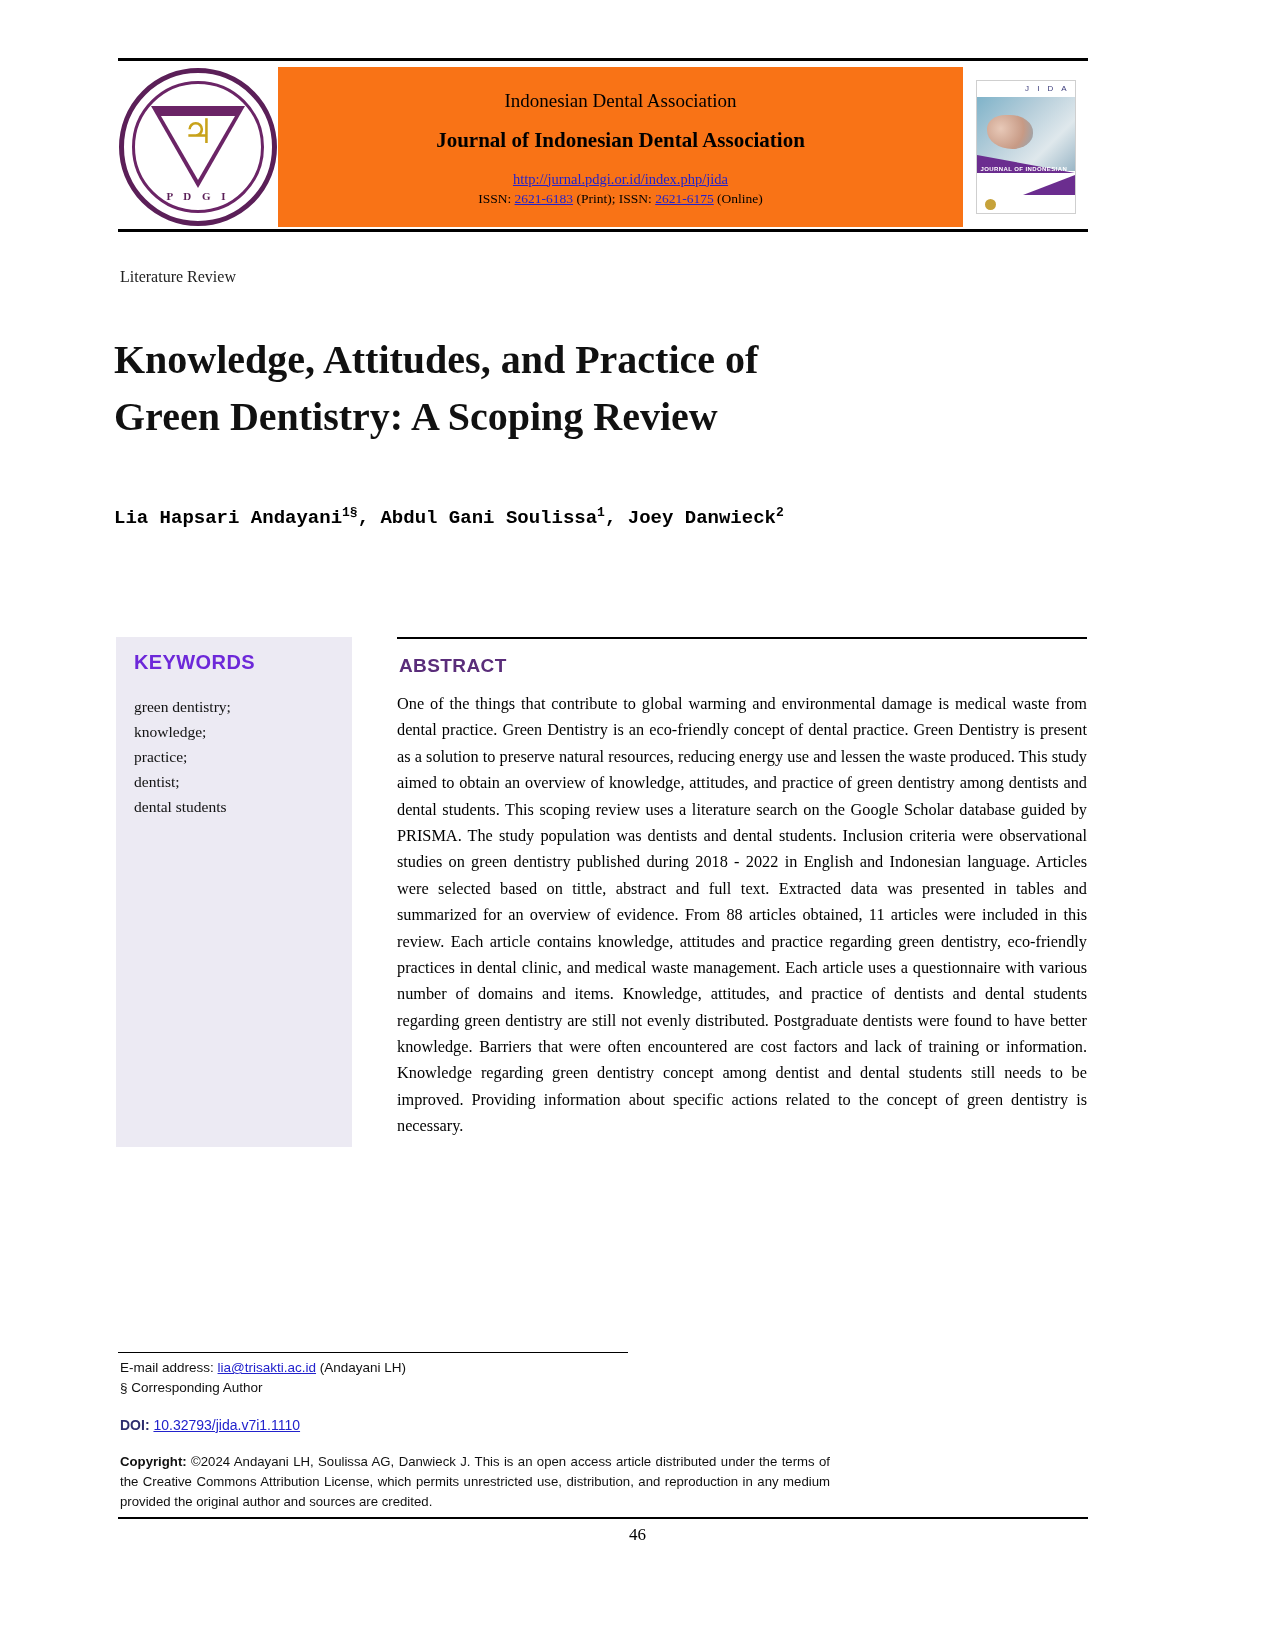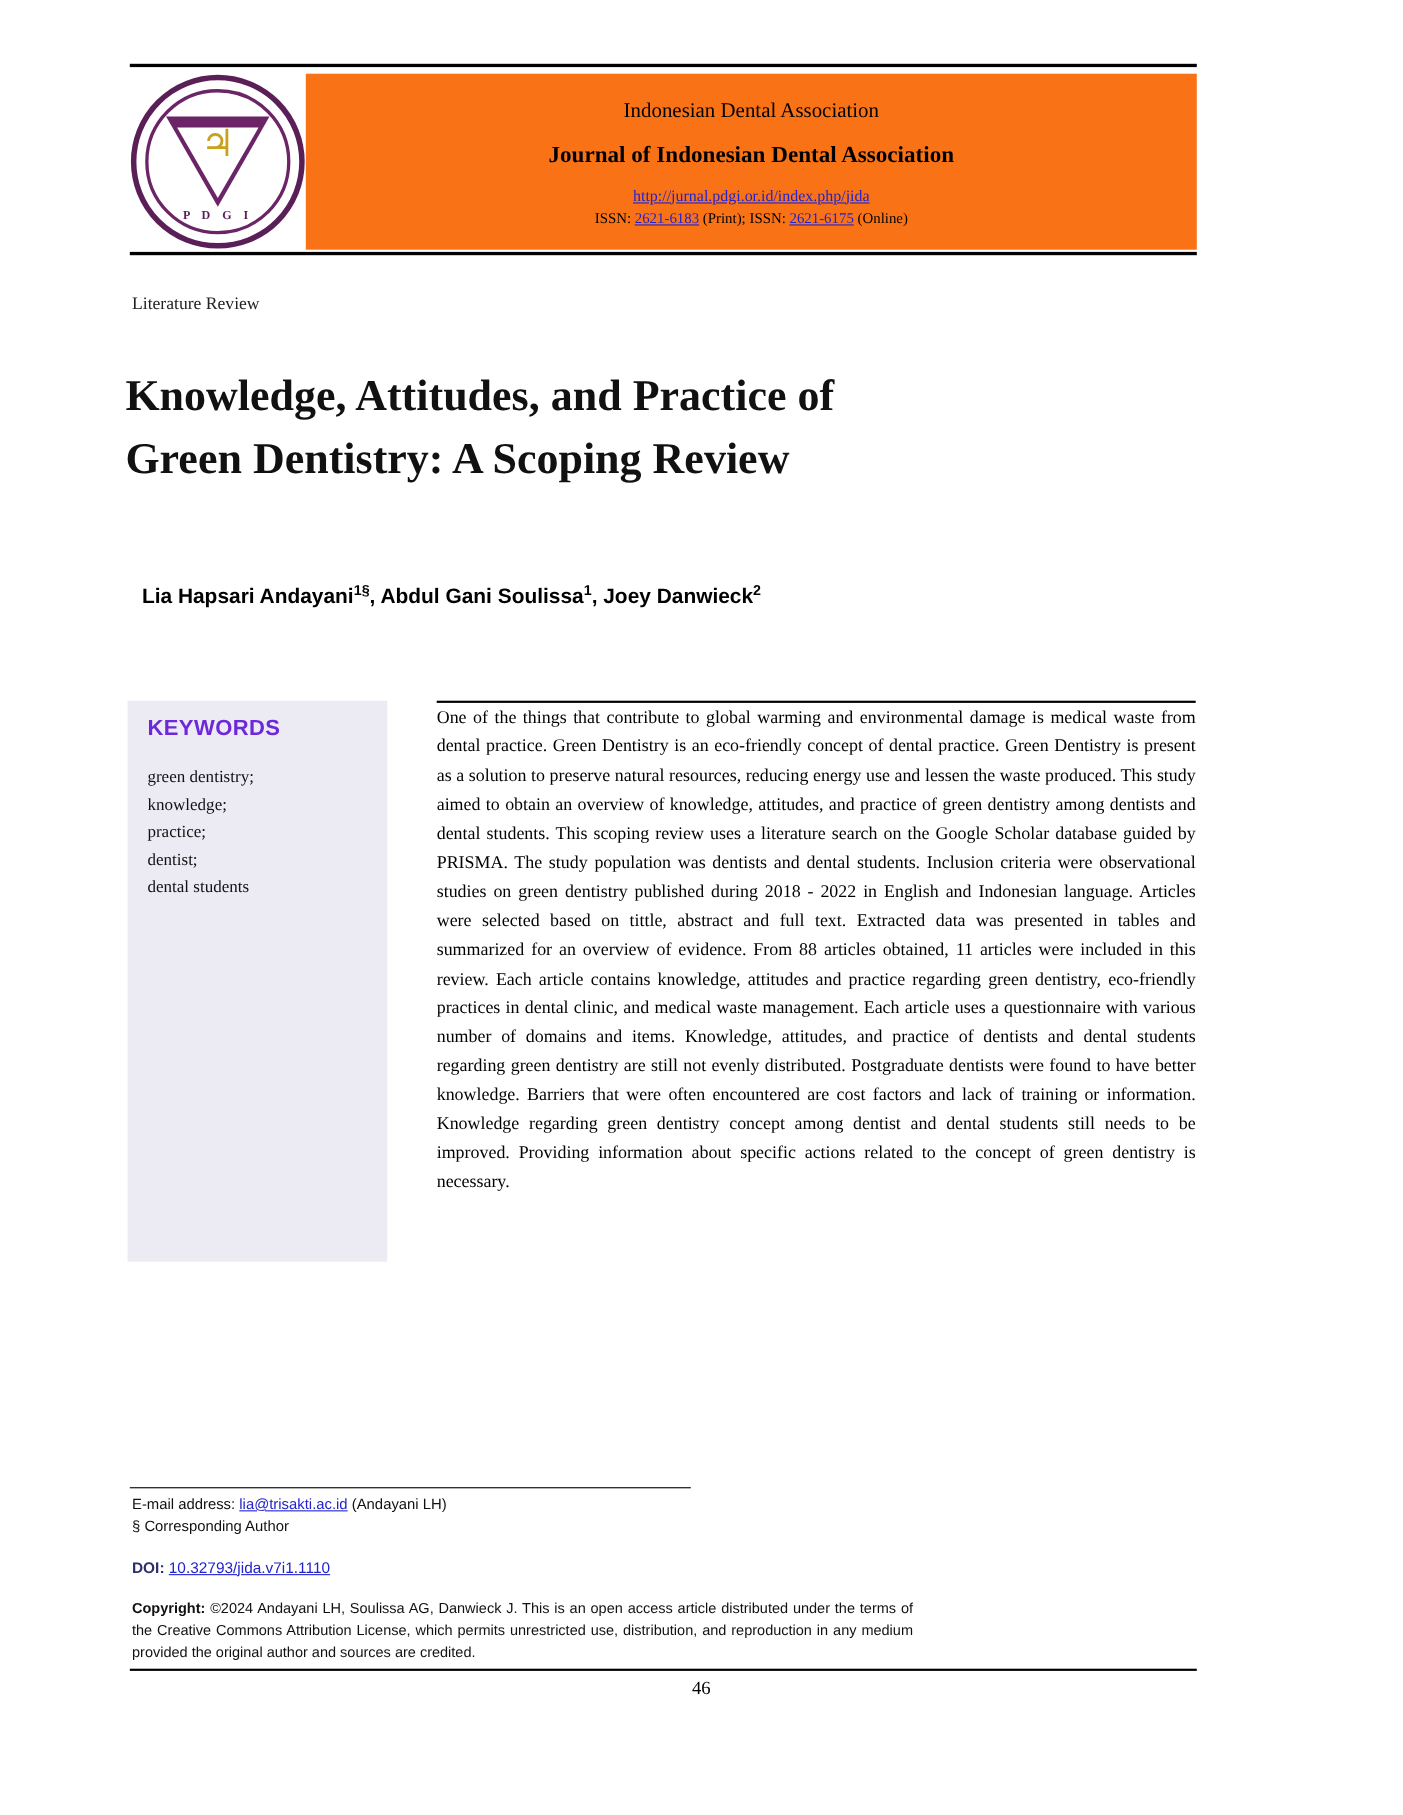--- a/index.html
+++ b/index.html
@@ -248,27 +248,26 @@
     left: 114px;
     top: 305px;
     width: 720px;
     font-size: 40px;
     line-height: 1.42;
     font-family: "Liberation Serif", serif;
     color: #111;
   }
   .authors {
     position: absolute;
-    left: 129px;
+    left: 114px;
     top: 505px;
     width: 900px;
     font-size: 19px;
     font-weight: bold;
-    font-family: Liberation Sans, sans-serif;
-    margin-top: 24px;
+    font-family: Liberation Mono, monospace;
   }
   .authors sup { font-size: 13px; }
   .affil {
     position: absolute;
     left: 120px;
     top: 556px;
     width: 920px;
     font-size: 15px;
     font-style: italic;
     line-height: 1.5;
@@ -397,20 +396,32 @@
 
       <div class="center-cell">
         <div class="assoc-name">Indonesian Dental Association</div>
         <div class="journal-name">Journal of Indonesian Dental Association</div>
         <a class="journal-url" href="#">http://jurnal.pdgi.or.id/index.php/jida</a>
         <div class="issn-line">
           <span>ISSN: </span><a href="#">2621-6183</a><span> (Print); ISSN: </span><a href="#">2621-6175</a><span> (Online)</span>
         </div>
       </div>
 
+      <div class="cover-cell">
+        <div class="cover-thumb">
+          <div class="cover-top-strip">J I D A</div>
+          <div class="cover-photo"></div>
+          <div class="cover-purple"></div>
+          <div class="cover-label">JOURNAL OF INDONESIAN DENTAL ASSOCIATION</div>
+          <div class="cover-bottom">
+            <div class="cover-bottom-tri"></div>
+            <div class="cover-dot"></div>
+          </div>
+        </div>
+      </div>
 
     </div>
 
     <div class="rule-bottom"></div>
   </div>
 
   <div class="lit-review">Literature Review</div>
 
   <h1 class="title">Knowledge, Attitudes, and Practice of Green Dentistry: A Scoping Review</h1>
 
@@ -423,20 +434,21 @@
         <div>green dentistry;</div>
         <div>knowledge;</div>
         <div>practice;</div>
         <div>dentist;</div>
         <div>dental students</div>
       </div>
   </div>
 
   <div class="abs-wrap">
     <div class="abs-rule"></div>
+    <div class="abs-title">ABSTRACT</div>
     <div class="abs-text">One of the things that contribute to global warming and environmental damage is medical waste from dental practice. Green Dentistry is an eco-friendly concept of dental practice. Green Dentistry is present as a solution to preserve natural resources, reducing energy use and lessen the waste produced. This study aimed to obtain an overview of knowledge, attitudes, and practice of green dentistry among dentists and dental students. This scoping review uses a literature search on the Google Scholar database guided by PRISMA. The study population was dentists and dental students. Inclusion criteria were observational studies on green dentistry published during 2018 - 2022 in English and Indonesian language. Articles were selected based on tittle, abstract and full text. Extracted data was presented in tables and summarized for an overview of evidence. From 88 articles obtained, 11 articles were included in this review. Each article contains knowledge, attitudes and practice regarding green dentistry, eco-friendly practices in dental clinic, and medical waste management. Each article uses a questionnaire with various number of domains and items. Knowledge, attitudes, and practice of dentists and dental students regarding green dentistry are still not evenly distributed. Postgraduate dentists were found to have better knowledge. Barriers that were often encountered are cost factors and lack of training or information. Knowledge regarding green dentistry concept among dentist and dental students still needs to be improved. Providing information about specific actions related to the concept of green dentistry is necessary.</div>
   </div>
 
   <div class="foot-rule"></div>
   <div class="footer">
     <div>
       <span>E-mail address: </span><a href="#">lia@trisakti.ac.id</a><span> (Andayani LH)</span>
     </div>
     <div>§ Corresponding Author</div>
     <div class="foot-doi">

